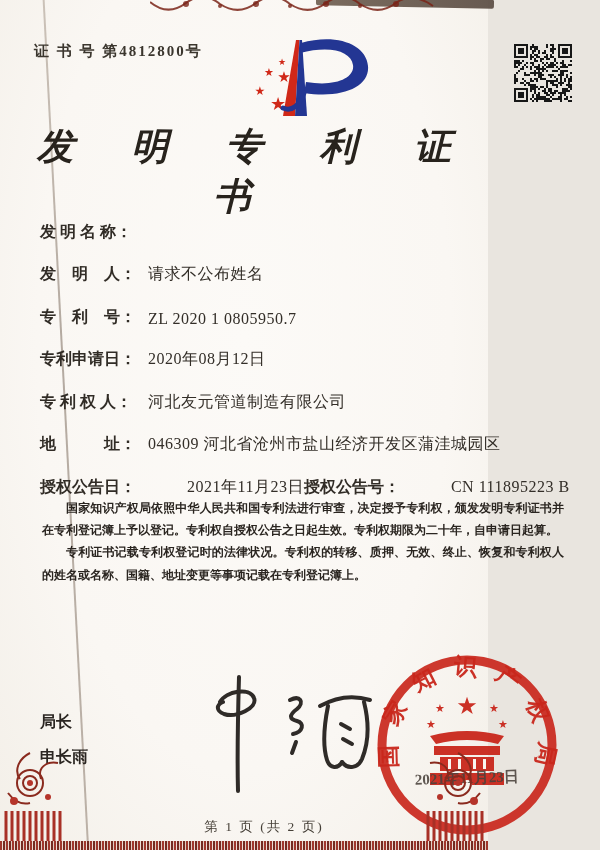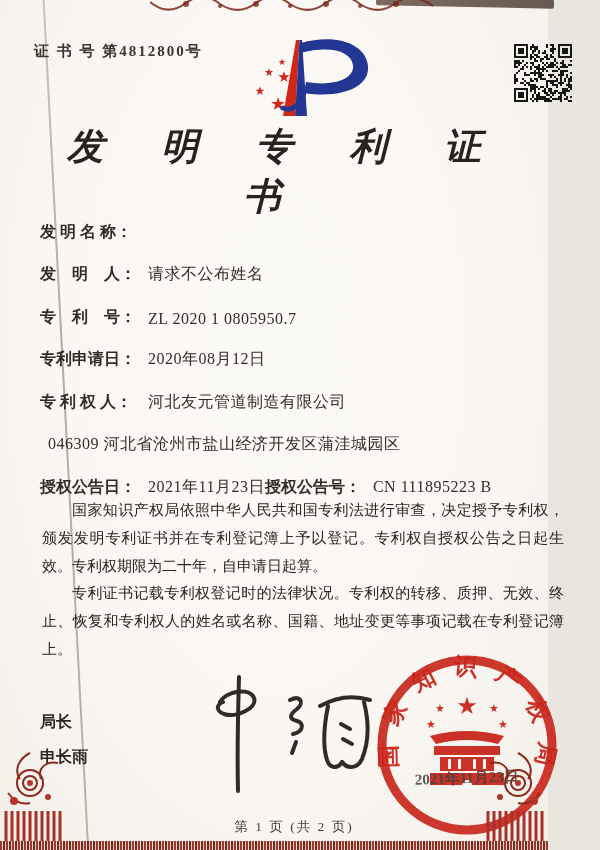--- a/index.html
+++ b/index.html
@@ -2,21 +2,21 @@
 <html><head>
 <meta charset="utf-8">
 <style>
   html,body{margin:0;padding:0;}
   body{
     width:600px;height:850px;overflow:hidden;
     font-family:"Liberation Serif","DejaVu Serif",serif;
     background:#e9e5df;
   }
   .page{
-    position:relative;width:548px;height:850px;
+    position:relative;width:488px;height:850px;
     background:
       radial-gradient(ellipse at 50% 40%, #fcfaf7 0%, #faf7f3 60%, #f3efe8 100%);
     color:#2b2622;
   }
   
   .edge-line-left{
     position:absolute;left:42px;top:-12px;width:2px;height:880px;
     background:linear-gradient(#a89a8c,#7a6a5c 40%,#8d7d6f);
     transform:rotate(-3deg);transform-origin:top center;opacity:.55;
   }
@@ -37,26 +37,26 @@
     position:absolute;top:122px;left:0;right:0;text-align:center;
     font-size:37px;font-weight:700;letter-spacing:24px;text-indent:24px;
     color:#28231d;
     font-style:italic;
   }
   
   .fields{position:absolute;left:40px;top:200px;width:535px;}
   .row{display:flex;align-items:flex-end;height:42.5px;}
   .row .label{min-width:100px;font-weight:700;font-size:16px;color:#312c26;white-space:nowrap;}
   .row .value{font-size:16px;margin-left:8px;letter-spacing:.5px;color:#332e28;white-space:nowrap;}
-  .grant .pair{display:flex;align-items:center;}
+  .grant .pair{display:flex;align-items:center;gap:39px;}
   .grant .pair + .pair{}
   
   .paras{
     position:absolute;left:42px;top:497px;width:522px;
-    font-size:15px;line-height:1.85;text-align:justify;color:#2a2520;
+    font-size:12px;line-height:1.85;text-align:justify;color:#2a2520;font-weight:bold;
   }
   .paras p{margin:0;text-indent:2em;}
   
   .officer{
     position:absolute;left:40px;top:704px;
     font-size:16px;font-weight:700;line-height:2.2;color:#2b2622;
   }
   .signature{position:absolute;left:192px;top:672px;}
   .seal{position:absolute;left:372px;top:650px;}
   .footer{
@@ -442,20 +442,21 @@
     </div>
     <div class="row">
       <span class="label">专利申请日：</span>
       <span class="value">2020年08月12日</span>
     </div>
     <div class="row">
       <span class="label">专 利 权 人：</span>
       <span class="value">河北友元管道制造有限公司</span>
     </div>
     <div class="row">
+      <span class="label">地　　　址：</span>
       <span class="value">046309 河北省沧州市盐山经济开发区蒲洼城园区</span>
     </div>
     <div class="row grant">
       <span class="pair">
         <span class="label">授权公告日：</span>
         <span class="value">2021年11月23日</span>
       </span>
       <span class="pair">
         <span class="label">授权公告号：</span>
         <span class="value">CN 111895223 B</span>

